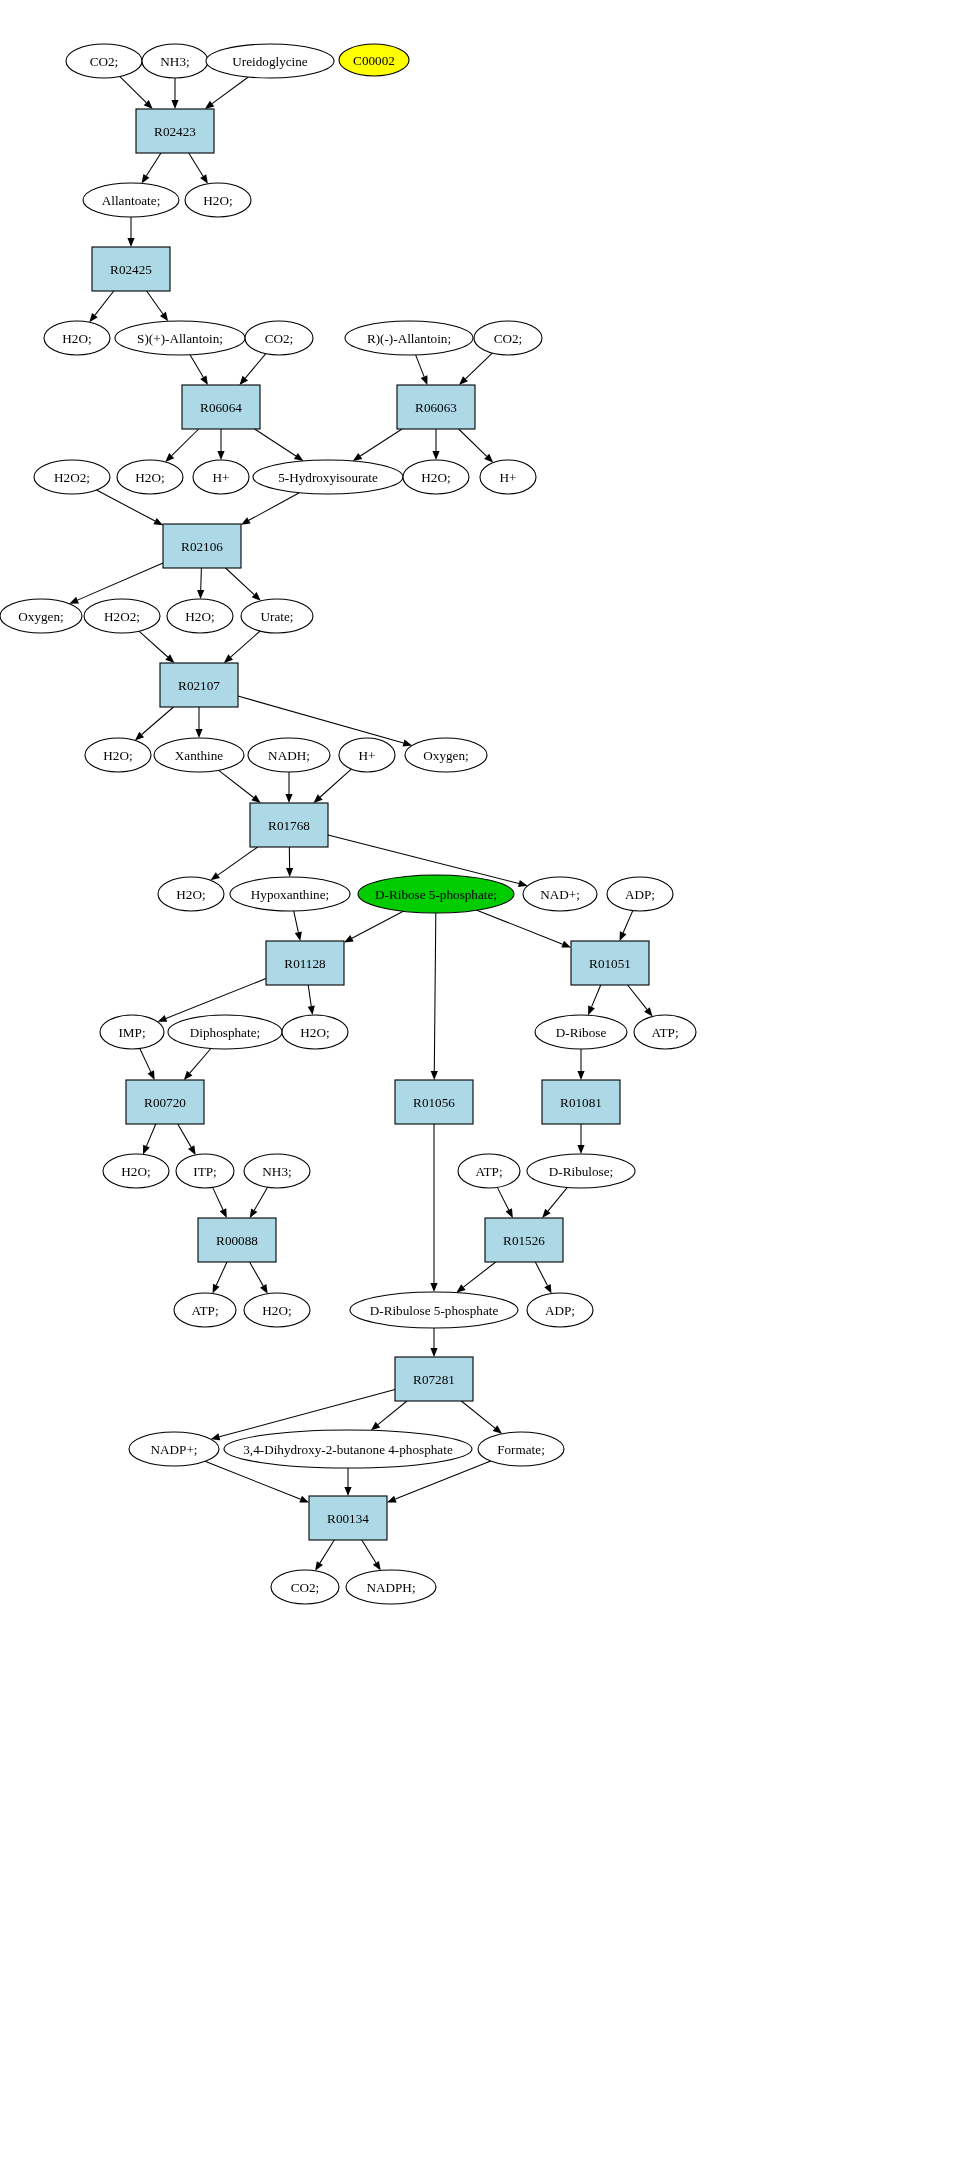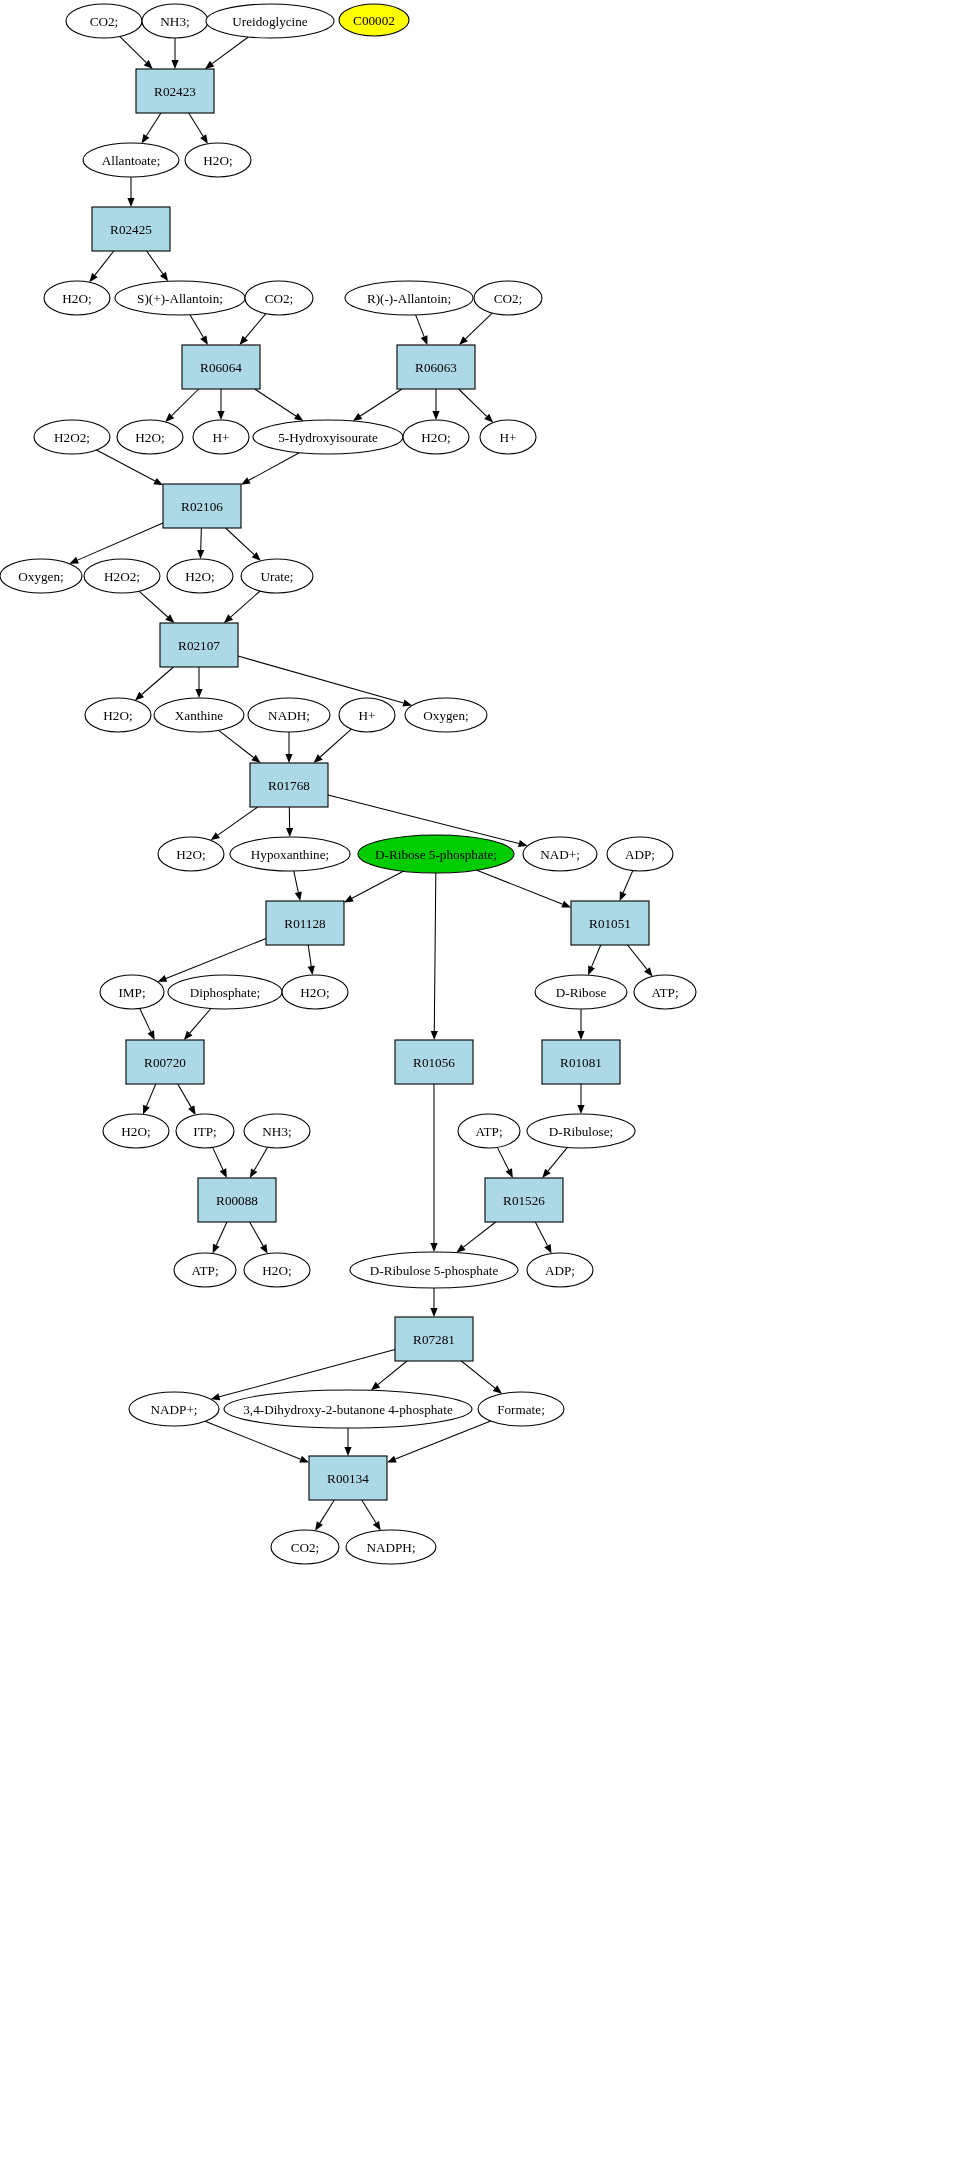--- a/index.html
+++ b/index.html
@@ -6,20 +6,21 @@
     margin: 0;
     padding: 0;
     background: #ffffff;
   }
   #canvas-wrap {
     position: relative;
     width: 965px;
     height: 1664px;
     background: #ffffff;
     overflow: hidden;
+    margin-top: 40px;
   }
   svg#graph {
     display: block;
     width: 965px;
     height: 2171px;
     background: #ffffff;
   }
   .node-ellipse {
     fill: #ffffff;
     stroke: #000000;

